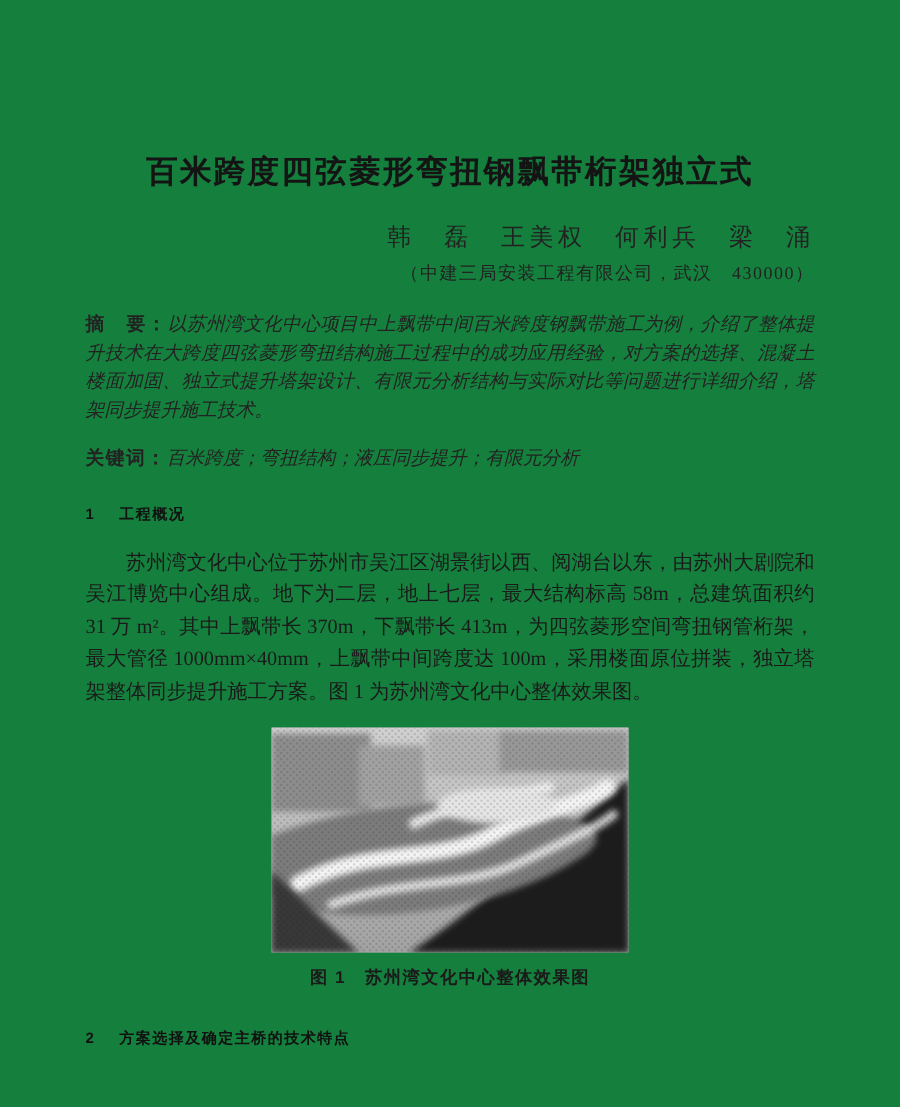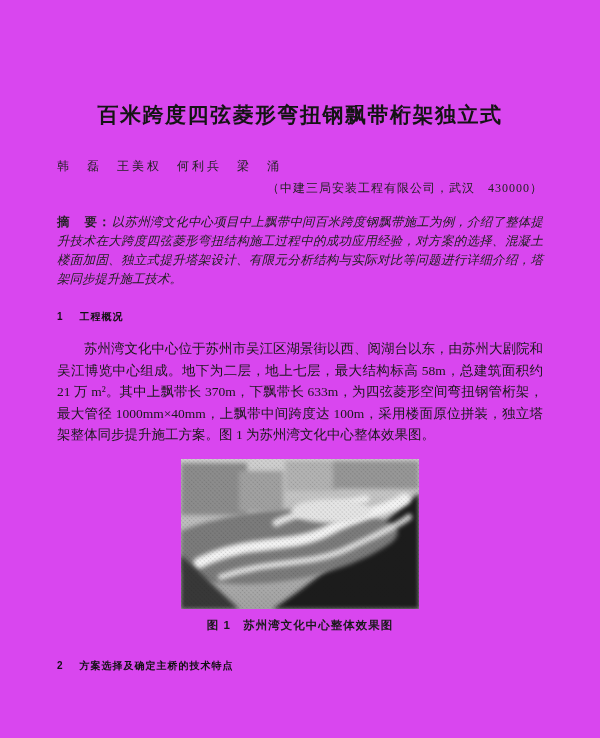--- a/index.html
+++ b/index.html
@@ -6,35 +6,35 @@
   body {
     width: 600px; height: 738px; overflow: hidden;
     font-family: "Liberation Serif", serif;
     color: #1c1c1c;
     -webkit-font-smoothing: antialiased;
   }
   .page {
     box-sizing: border-box;
     width: 600px; height: 738px;
     padding: 98px 57px 0 57px;
-    background: #d946ef;
+    background: #15803d;
   }
   .title {
     text-align: center;
     font-family: "Liberation Sans", sans-serif;
     font-weight: 700;
     font-size: 21px;
     line-height: 33px;
     letter-spacing: 1.5px;
     color: #141414;
   }
   .authors {
-    margin-top: 27px;
-    text-align: left;
-    font-size: 12px;
+    margin-top: 17px;
+    text-align: right;
+    font-size: 16px;
     letter-spacing: 3px;
     color: #222;
   }
   .affiliation {
     margin-top: 5px;
     text-align: right;
     font-size: 12px;
     letter-spacing: 1px;
     color: #222;
   }
@@ -94,26 +94,27 @@
   <div class="title">
     <div>百米跨度四弦菱形弯扭钢飘带桁架独立式</div>
   </div>
 
   <div class="authors">韩　磊　王美权　何利兵　梁　涌</div>
 
   <div class="affiliation">（中建三局安装工程有限公司，武汉　430000）</div>
 
   <p class="abstract"><span class="block-label">摘　要：</span><span>以苏州湾文化中心项目中上飘带中间百米跨度钢飘带施工为例，介绍了整体提升技术在大跨度四弦菱形弯扭结构施工过程中的成功应用经验，对方案的选择、混凝土楼面加固、独立式提升塔架设计、有限元分析结构与实际对比等问题进行详细介绍，塔架同步提升施工技术。</span></p>
 
+  <p class="abstract kw-line"><span class="block-label">关键词：</span><span>百米跨度；弯扭结构；液压同步提升；有限元分析</span></p>
 
   <div class="sec-head">
     <span class="sec-num">1</span><span>工程概况</span>
   </div>
 
-  <p class="body-para">苏州湾文化中心位于苏州市吴江区湖景街以西、阅湖台以东，由苏州大剧院和吴江博览中心组成。地下为二层，地上七层，最大结构标高 58m，总建筑面积约 21 万 m²。其中上飘带长 370m，下飘带长 633m，为四弦菱形空间弯扭钢管桁架，最大管径 1000mm×40mm，上飘带中间跨度达 100m，采用楼面原位拼装，独立塔架整体同步提升施工方案。图 1 为苏州湾文化中心整体效果图。</p>
+  <p class="body-para">苏州湾文化中心位于苏州市吴江区湖景街以西、阅湖台以东，由苏州大剧院和吴江博览中心组成。地下为二层，地上七层，最大结构标高 58m，总建筑面积约 31 万 m²。其中上飘带长 370m，下飘带长 413m，为四弦菱形空间弯扭钢管桁架，最大管径 1000mm×40mm，上飘带中间跨度达 100m，采用楼面原位拼装，独立塔架整体同步提升施工方案。图 1 为苏州湾文化中心整体效果图。</p>
 
   <div class="figure-wrap">
     <svg class="figure-img" viewBox="0 0 238 150" xmlns="http://www.w3.org/2000/svg" role="img">
       <defs>
         <linearGradient id="sky" x1="0" y1="0" x2="0" y2="1">
           <stop offset="0" stop-color="#d2d2d2"></stop>
           <stop offset="1" stop-color="#a3a3a3"></stop>
         </linearGradient>
         <pattern id="dots" width="3" height="3" patternUnits="userSpaceOnUse" patternTransform="rotate(45)">
           <circle cx="1.5" cy="1.5" r="0.8" fill="#141414" opacity="0.18"></circle>

